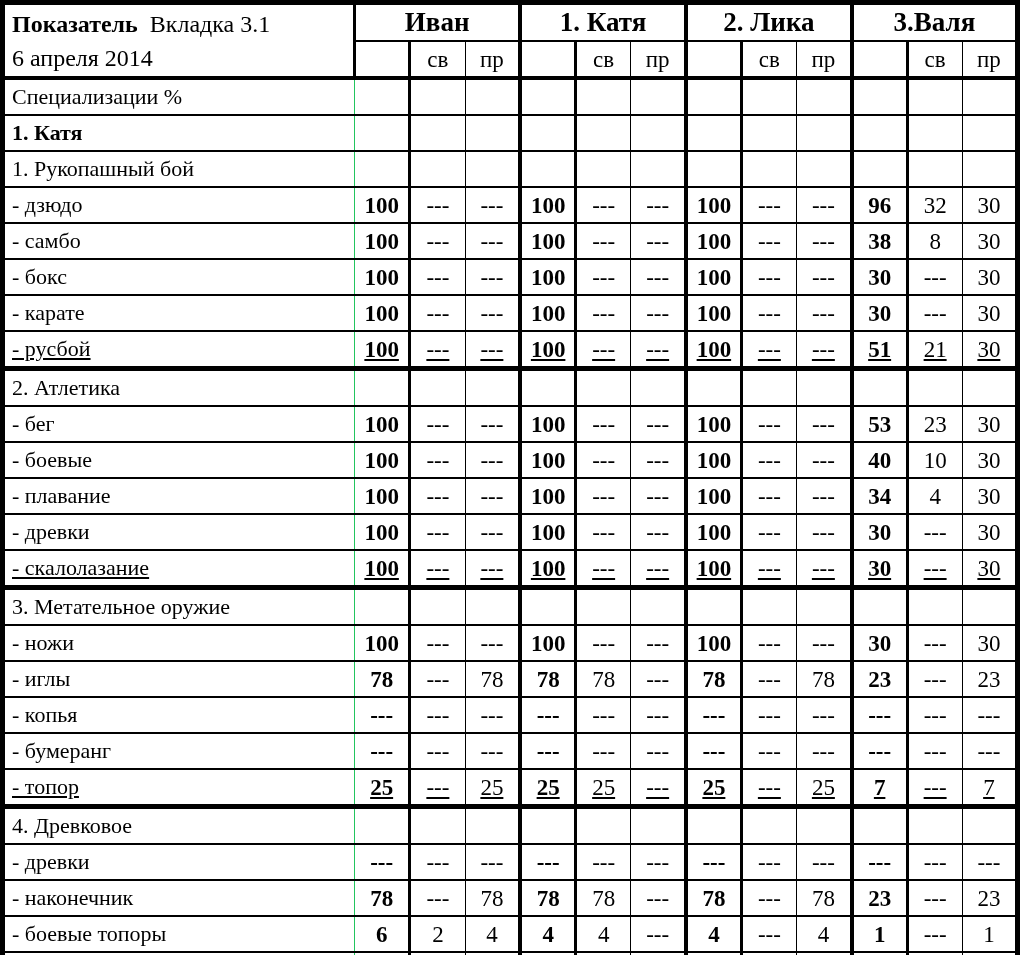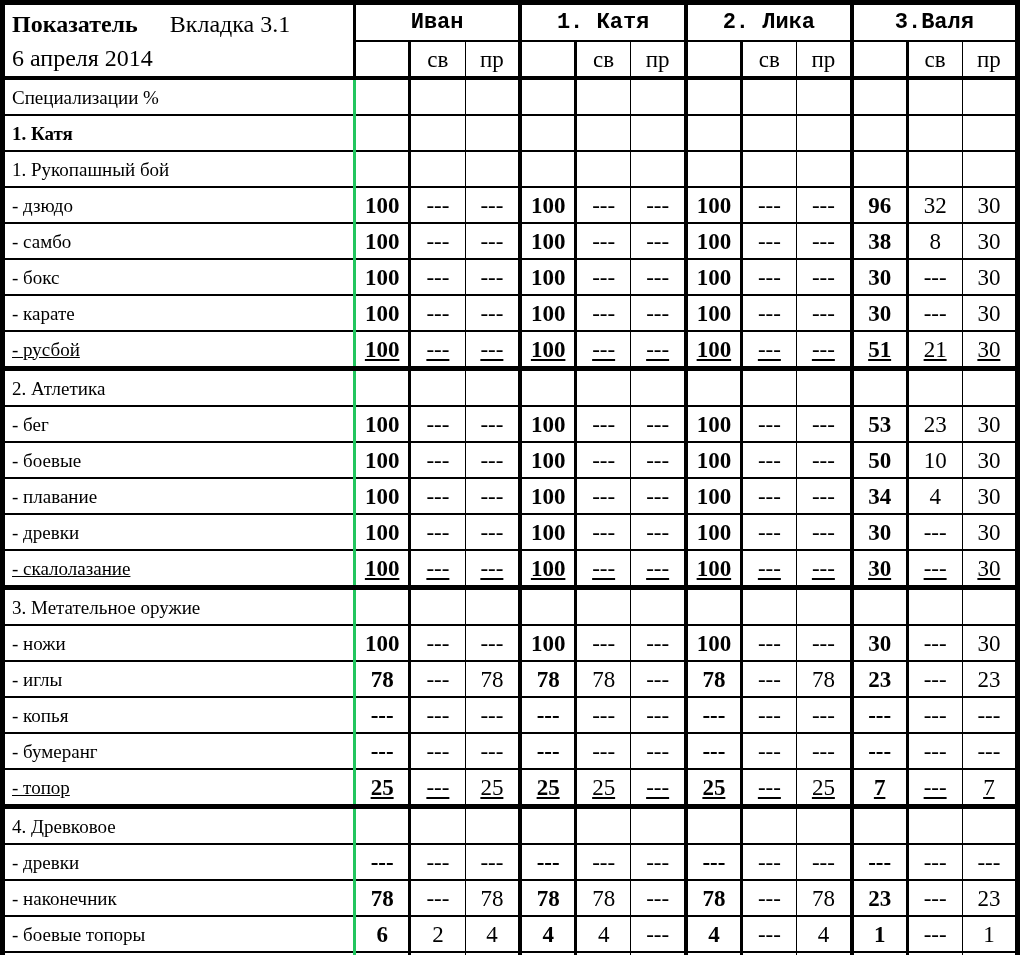--- a/index.html
+++ b/index.html
@@ -13,39 +13,39 @@
     border:5px solid #000; background:#fff;
   }
   col.c-label { width:352px; }
   td {
     padding:0; overflow:hidden; white-space:nowrap;
     border-bottom:2px solid #000;
     font-size:23px; line-height:1; vertical-align:middle;
     height:34px;
   }
   
-  td.label-cell { border-right:3px solid #22c55e; text-align:left; padding-left:7px; font-size:19px; }
+  td.label-cell { border-right:1px solid #22c55e; text-align:left; padding-left:7px; font-size:22px; }
   td.main-cell  { border-right:3px solid #000; text-align:center; font-weight:bold; }
   td.sv-cell    { border-right:1px solid #000; text-align:center; }
   td.pr-cell    { border-right:4px solid #000; text-align:center; }
   tr.section-end td { border-bottom:5px solid #000;text-decoration:underline; }
   .bold { font-weight:bold; }
 
   
   td.head-label {
     border-right:3px solid #000; border-bottom:4px solid #000;
     text-align:left; padding-left:7px; font-size:24px;
   }
   td.group-cell {
     border-right:4px solid #000; border-bottom:2px solid #000;
-    text-align:center; font-weight:bold; font-size:22px; height:35px;font-family:Liberation Mono, monospace;
+    text-align:center; font-weight:bold; font-size:27px; height:35px;
   }
   tr.subhead td { border-bottom:4px solid #000; }
-  .hline { height:34px; display:flex; align-items:center; }
-  .hline .gap { margin-left:32px; }
+  .hline { height:34px; display:flex; align-items:center;gap:12px; }
+  .hline .gap { }
 </style>
 </head>
 <body>
 
 <div id="sheet">
   <table>
     <colgroup>
       <col class="c-label">
       <col>
         <col>
@@ -244,21 +244,21 @@
           <td class="label-cell">- боевые</td>
           <td class="main-cell">100</td>
           <td class="sv-cell">---</td>
           <td class="pr-cell">---</td>
           <td class="main-cell">100</td>
           <td class="sv-cell">---</td>
           <td class="pr-cell">---</td>
           <td class="main-cell">100</td>
           <td class="sv-cell">---</td>
           <td class="pr-cell">---</td>
-          <td class="main-cell">50</td>
+          <td class="main-cell">40</td>
           <td class="sv-cell">10</td>
           <td class="pr-cell">30</td>
         </tr>
         <tr>
           <td class="label-cell">- плавание</td>
           <td class="main-cell">100</td>
           <td class="sv-cell">---</td>
           <td class="pr-cell">---</td>
           <td class="main-cell">100</td>
           <td class="sv-cell">---</td>

